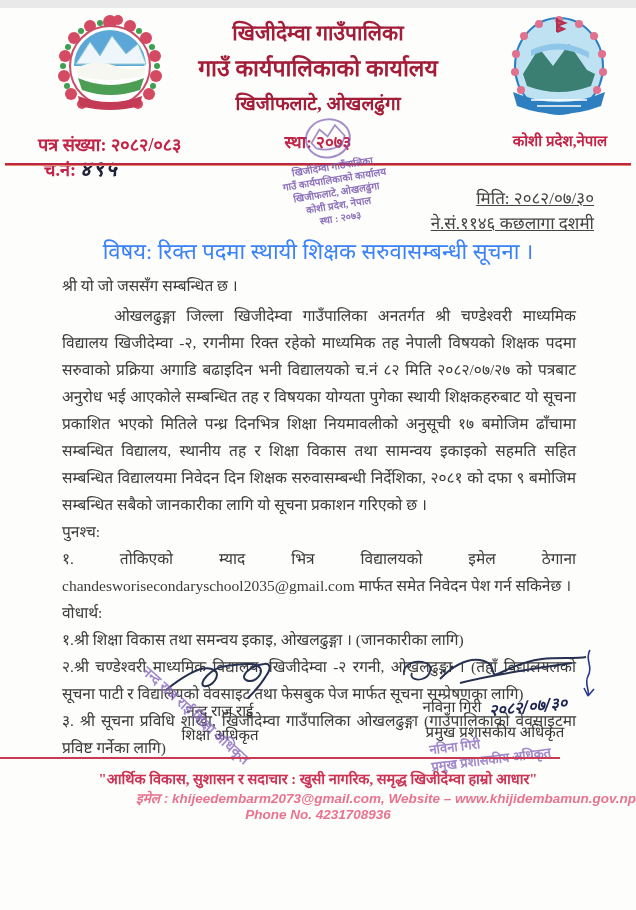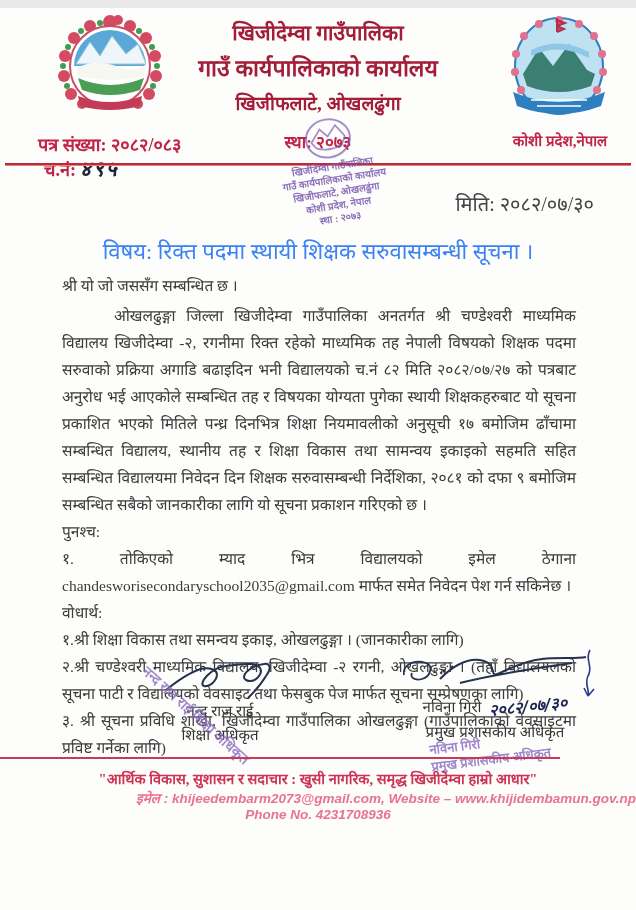--- a/index.html
+++ b/index.html
@@ -24,21 +24,21 @@
   .province { position:absolute; left:495px; top:122px; width:130px; text-align:center; font-size:15px; }
   .rule-top { position:absolute; left:5px; top:155px; width:626px; height:3px; background:#bf2645; border-bottom:1px solid #d86; }
   .rule-bottom { position:absolute; left:0px; top:749px; width:560px; height:2px; background:#c93b55; }
   
   .stamp {
     position:absolute; left:268px; top:108px; width:130px; text-align:center;
     color:#7a5ab0; transform:rotate(-9deg); opacity:.85; z-index:5; line-height:13px;
   }
   .stamp .s-line { font-size:10px; font-weight:bold; white-space:nowrap; }
   
-  .date-block { position:absolute; right:42px; top:184px; text-align:right; font-size:20px; line-height:25px; color:#444; }
+  .date-block { position:absolute; right:42px; top:178px; text-align:right; font-size:17px; line-height:25px; color:#444;text-decoration:underline; }
   .subject { position:absolute; left:0; right:0; top:227px; text-align:center; font-size:22px; font-weight:normal; color:#3b82f6; }
   .salutation { position:absolute; left:62px; top:266px; font-size:15.5px; }
   
   .flow { position:absolute; left:62px; top:294px; width:514px; font-size:15.5px; line-height:27px; color:#3b3b3b; }
   .para { text-align:justify; text-indent:52px; }
   .label-line { font-weight:normal; }
   .item { text-align:justify; }
   
   .sig-left { position:absolute; left:130px; top:648px; width:180px; text-align:center; }
   .sig-right { position:absolute; left:390px; top:645px; width:210px; text-align:center; }
@@ -146,20 +146,21 @@
     </svg>
     <div class="s-line">खिजीदेम्वा गाउँपालिका</div>
     <div class="s-line">गाउँ कार्यपालिकाको कार्यालय</div>
     <div class="s-line">खिजीफलाटे, ओखलढुंगा</div>
     <div class="s-line">कोशी प्रदेश, नेपाल</div>
     <div class="s-line">स्था : २०७३</div>
   </div>
 
   <div class="date-block">
     <div>मिति: २०८२/०७/३०</div>
+    <div>ने.सं.११४६ कछलागा दशमी</div>
   </div>
 
   <div class="subject">विषय: रिक्त पदमा स्थायी शिक्षक सरुवासम्बन्धी सूचना ।</div>
   <div class="salutation">श्री यो जो जससँग सम्बन्धित छ ।</div>
 
   <div class="flow">
     <div class="para">ओखलढुङ्गा जिल्ला खिजीदेम्वा गाउँपालिका अनतर्गत श्री चण्डेश्वरी माध्यमिक विद्यालय खिजीदेम्वा -२, रगनीमा रिक्त रहेको माध्यमिक तह नेपाली विषयको शिक्षक पदमा सरुवाको प्रक्रिया अगाडि बढाइदिन भनी विद्यालयको च.नं ८२  मिति २०८२/०७/२७ को पत्रबाट अनुरोध भई आएकोले सम्बन्धित तह र विषयका योग्यता पुगेका स्थायी शिक्षकहरुबाट यो सूचना प्रकाशित भएको मितिले पन्ध्र दिनभित्र शिक्षा नियमावलीको अनुसूची १७ बमोजिम ढाँचामा सम्बन्धित विद्यालय, स्थानीय तह र शिक्षा विकास तथा सामन्वय इकाइको सहमति सहित सम्बन्धित विद्यालयमा निवेदन दिन शिक्षक सरुवासम्बन्धी निर्देशिका, २०८१ को दफा ९ बमोजिम सम्बन्धित सबैको जानकारीका लागि यो सूचना प्रकाशन गरिएको छ ।</div>
     <div class="label-line">पुनश्च:</div>
     <div class="item">१. तोकिएको म्याद भित्र  विद्यालयको इमेल ठेगाना chandesworisecondaryschool2035@gmail.com  मार्फत समेत निवेदन पेश गर्न सकिनेछ ।</div>
     <div class="label-line">वोधार्थ:</div>

